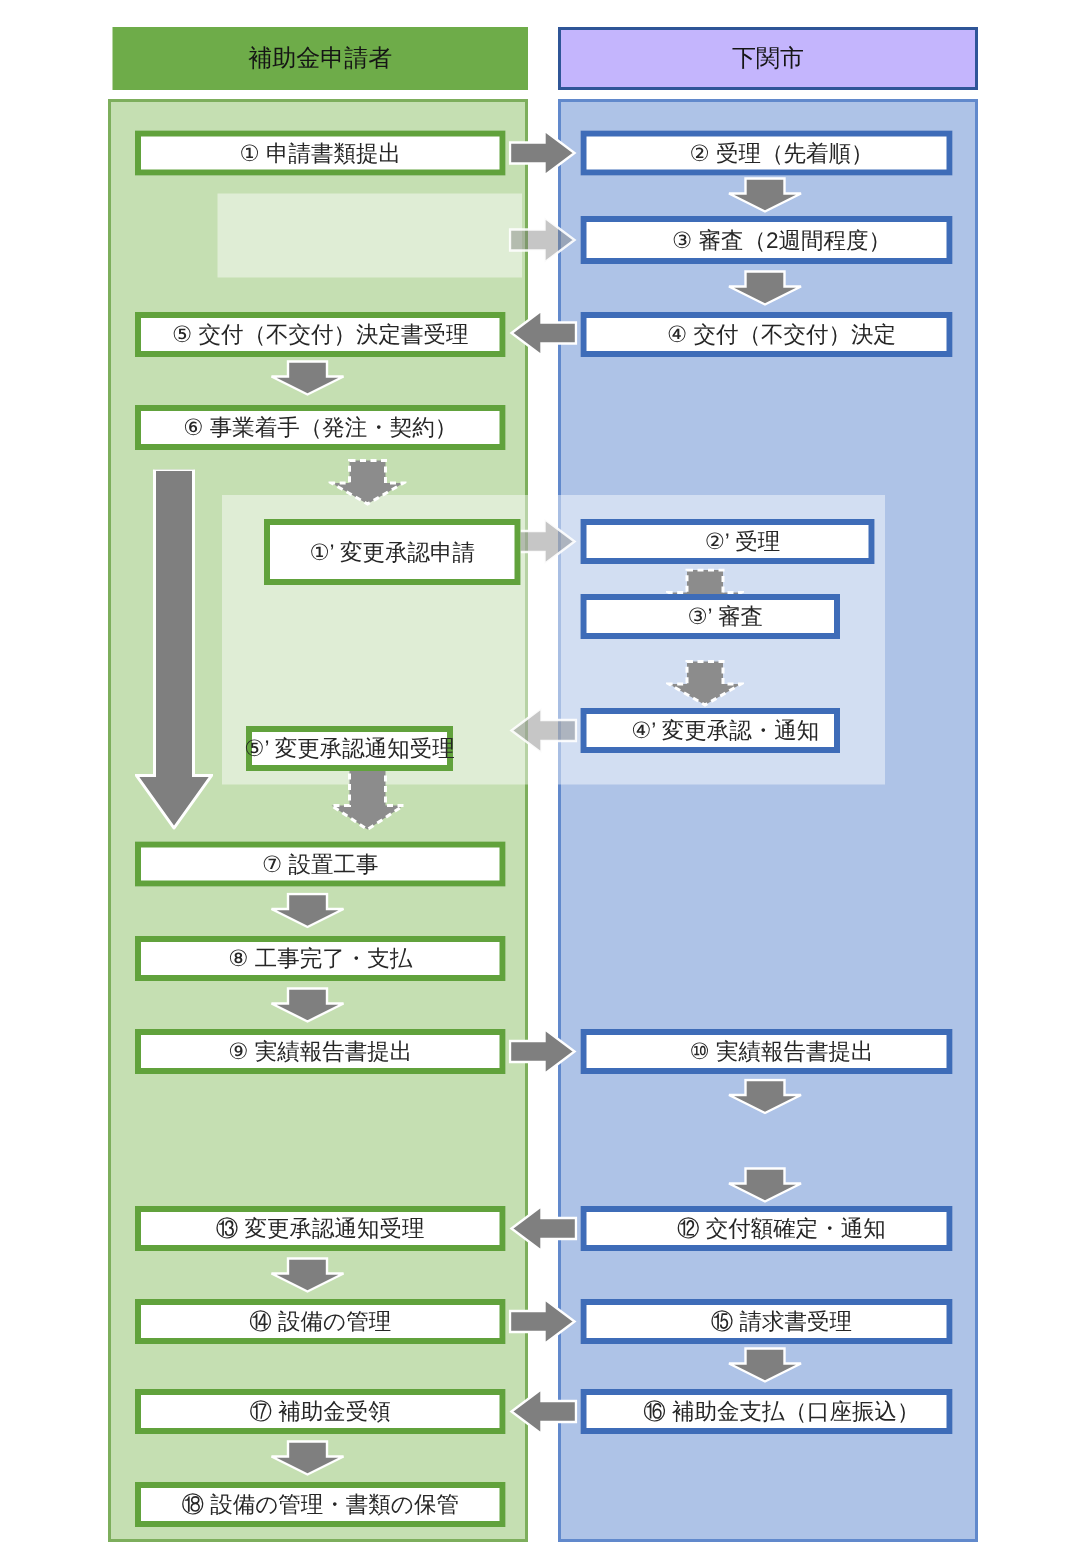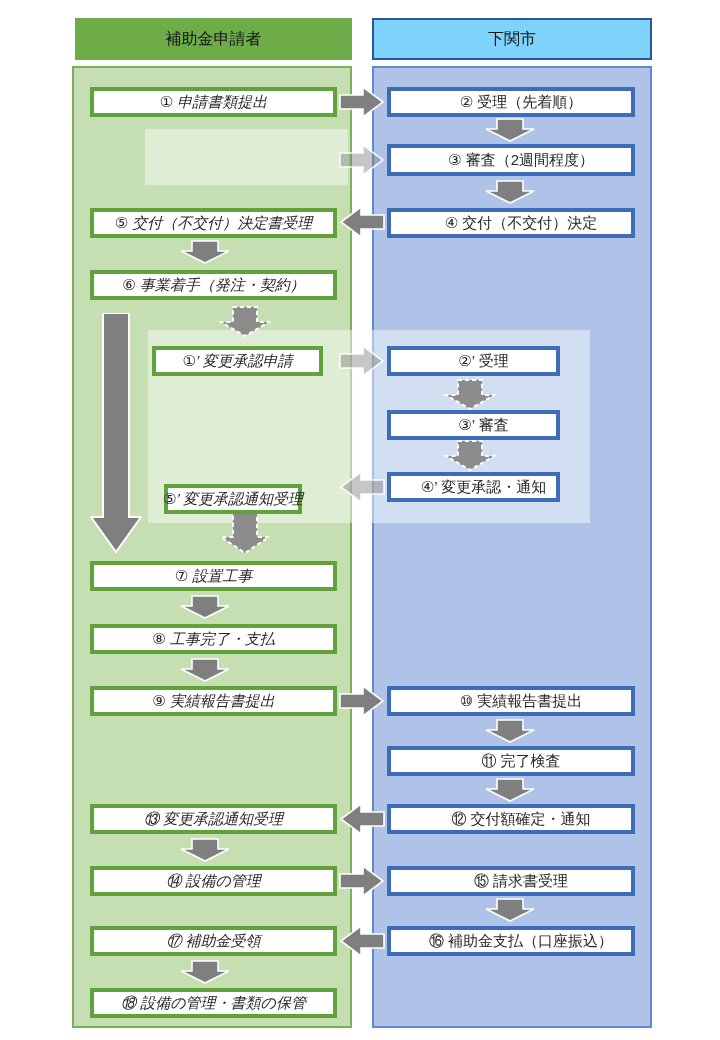--- a/index.html
+++ b/index.html
@@ -3,28 +3,28 @@
 <meta charset="utf-8">
 <style>
   html,body{margin:0;padding:0;background:#fff;}
   .canvas{
     position:relative;width:720px;height:1040px;background:#fff;overflow:hidden;
     font-family:"Liberation Sans","DejaVu Sans",sans-serif;color:#262626;
   }
   .hdr{position:absolute;display:flex;align-items:center;justify-content:center;
        font-size:16px;color:#151515;box-sizing:border-box;white-space:nowrap;}
   .hdr.g{background:#6eac49;}
-  .hdr.b{background:#7dd3fc;border:2px solid #2f5597;text-align:center;}
+  .hdr.b{background:#c4b5fd;border:2px solid #2f5597;text-align:center;}
   .panel{position:absolute;box-sizing:border-box;}
   .panel.g{background:#c5dfb2;border:2px solid #7dae5c;}
   .panel.b{background:#aec3e7;border:2px solid #6189cc;}
   .ov{position:absolute;background:rgba(255,255,255,0.45);}
   .box{position:absolute;background:#fff;display:flex;align-items:center;justify-content:center;
        font-size:15px;color:#262626;white-space:nowrap;box-sizing:border-box;}
-  .box.g{border:4px solid #61a23c;font-style:italic;}
+  .box.g{border:4px solid #61a23c;}
   .box.b{border:4px solid #3e6cb8;padding-left:20px;}
   .arr{position:absolute;line-height:0;}
   svg{display:block;}
 </style>
 </head>
 <body>
 
 <div class="canvas">
 
   <div class="hdr g" style="left:75px;top:18px;width:277px;height:42px">
@@ -167,21 +167,21 @@
 
   <div class="box g" style="left:90px;top:87px;width:247px;height:30px">
       <span>① 申請書類提出</span>
     </div>
   <div class="box g" style="left:90px;top:208px;width:247px;height:30px">
       <span>⑤ 交付（不交付）決定書受理</span>
     </div>
   <div class="box g" style="left:90px;top:270px;width:247px;height:30px">
       <span>⑥ 事業着手（発注・契約）</span>
     </div>
-  <div class="box g" style="left:152px;top:346px;width:171px;height:30px">
+  <div class="box g" style="left:176px;top:346px;width:171px;height:44px">
       <span>①’ 変更承認申請</span>
     </div>
   <div class="box g" style="left:164px;top:484px;width:138px;height:30px">
       <span>⑤’ 変更承認通知受理</span>
     </div>
   <div class="box g" style="left:90px;top:561px;width:247px;height:30px">
       <span>⑦ 設置工事</span>
     </div>
   <div class="box g" style="left:90px;top:624px;width:247px;height:30px">
       <span>⑧ 工事完了・支払</span>
@@ -204,35 +204,32 @@
 
   <div class="box b" style="left:387px;top:87px;width:248px;height:30px">
       <span>② 受理（先着順）</span>
     </div>
   <div class="box b" style="left:387px;top:144px;width:248px;height:32px">
       <span>③ 審査（2週間程度）</span>
     </div>
   <div class="box b" style="left:387px;top:208px;width:248px;height:30px">
       <span>④ 交付（不交付）決定</span>
     </div>
-  <div class="box b" style="left:387px;top:346px;width:173px;height:30px">
+  <div class="box b" style="left:387px;top:346px;width:196px;height:30px">
       <span>②’ 受理</span>
     </div>
-  <div class="box b" style="left:387px;top:410px;width:173px;height:30px">
+  <div class="box b" style="left:387px;top:396px;width:173px;height:30px">
       <span>③’ 審査</span>
     </div>
   <div class="box b" style="left:387px;top:472px;width:173px;height:30px">
       <span>④’ 変更承認・通知</span>
     </div>
   <div class="box b" style="left:387px;top:686px;width:248px;height:30px">
       <span>⑩ 実績報告書提出</span>
     </div>
-  <div class="box b" style="left:387px;top:746px;width:248px;height:30px">
-      <span>⑪ 完了検査</span>
-    </div>
   <div class="box b" style="left:387px;top:804px;width:248px;height:30px">
       <span>⑫ 交付額確定・通知</span>
     </div>
   <div class="box b" style="left:387px;top:866px;width:248px;height:30px">
       <span>⑮ 請求書受理</span>
     </div>
   <div class="box b" style="left:387px;top:926px;width:248px;height:30px">
       <span>⑯ 補助金支払（口座振込）</span>
     </div>
 

